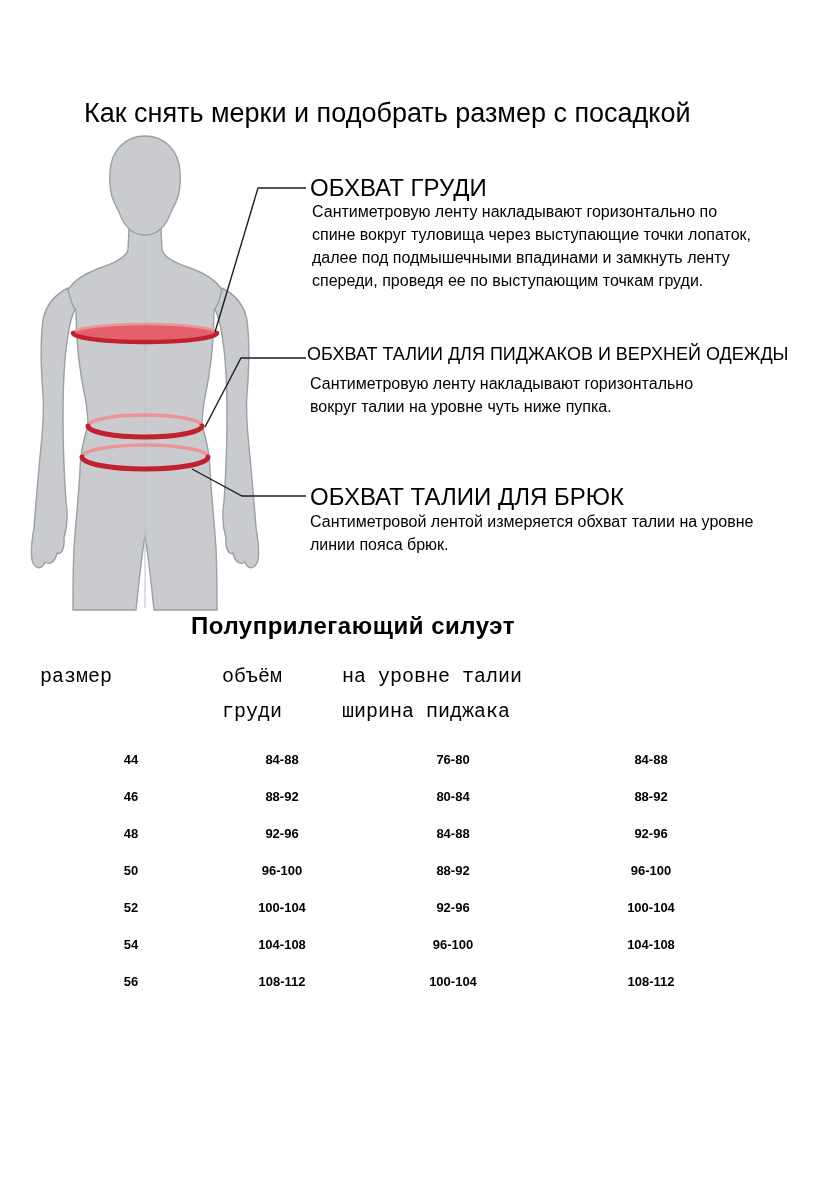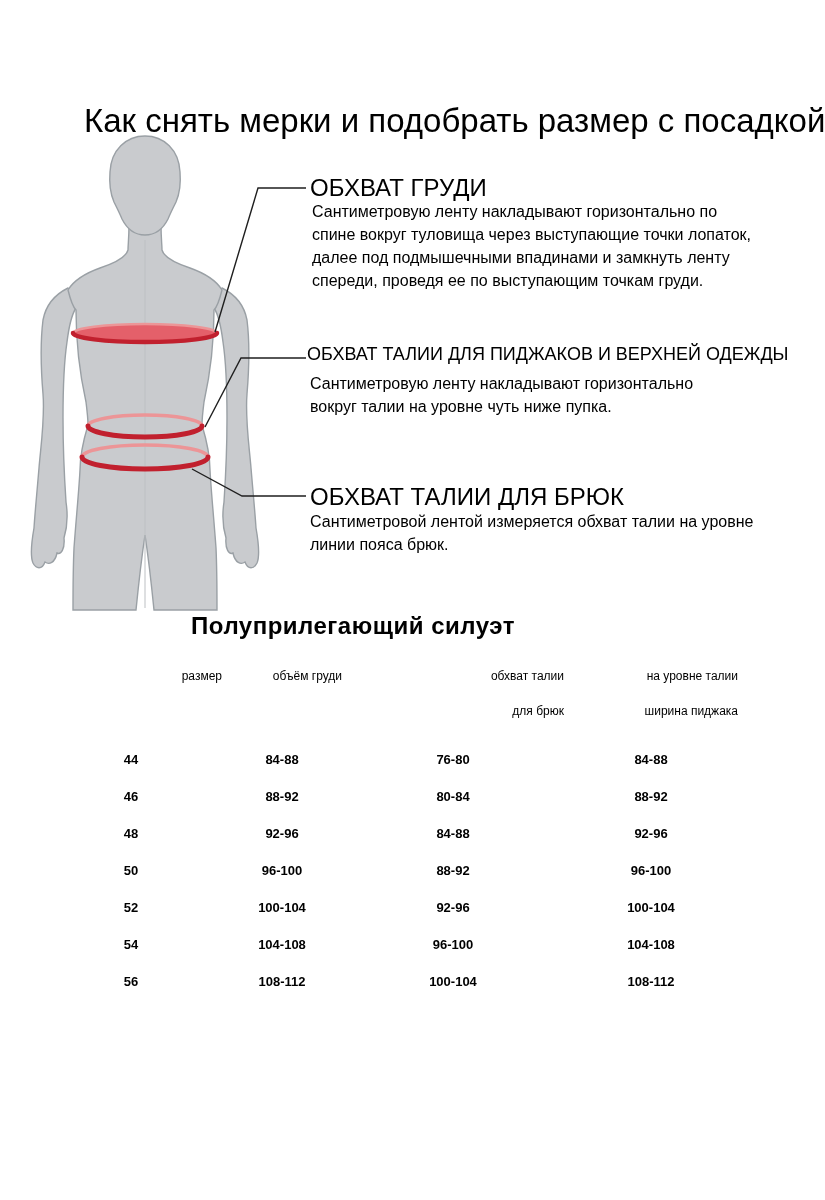--- a/index.html
+++ b/index.html
@@ -1,42 +1,42 @@
 <!DOCTYPE html>
 <html><head>
 <meta charset="utf-8">
 <style>
   html,body{margin:0;padding:0;background:#ffffff;}
   .page{
     position:relative;width:825px;height:1200px;background:#ffffff;
     font-family:"Liberation Sans",sans-serif;color:#000;overflow:hidden;
   }
   .page-title{
-    position:absolute;left:84px;top:80px;font-size:33px;font-weight:400;
+    position:absolute;left:84px;top:80px;font-size:27px;font-weight:400;
     white-space:nowrap;letter-spacing:0;
   }
   .figure-svg{position:absolute;left:0;top:0;}
   .callout-h{position:absolute;font-size:24px;font-weight:400;white-space:nowrap;}
   .callout-b{position:absolute;font-size:16px;line-height:23px;white-space:nowrap;}
   #sec1-h{left:310px;top:174px;}
   #sec1-b{left:312px;top:200px;}
   #sec2-h{left:307px;top:344px;font-size:18px;}
   #sec2-b{left:310px;top:372px;}
   #sec3-h{left:310px;top:483px;}
   #sec3-b{left:310px;top:510px;}
   .table-title{
     position:absolute;left:0;top:612px;width:706px;text-align:center;
     font-size:24px;font-weight:bold;letter-spacing:0.5px;
   }
   .thead,.tbody{
     position:absolute;left:40px;display:grid;
     grid-template-columns:182px 120px 222px 174px;
   }
   .thead{top:659px;}
-  .thead .cell{text-align:right;font-size:12px;}
+  .thead .cell{text-align:left;font-size:20px;font-family:Liberation Mono, monospace;}
   .thead .cell div{line-height:35px;height:35px;}
   .tbody{top:741px;grid-auto-rows:37px;font-size:13px;font-weight:bold;}
   .tbody .cell{text-align:center;line-height:37px;}
 </style>
 </head>
 <body>
 
 <div class="page">
 
   <h1 class="page-title">Как снять мерки и подобрать размер с посадкой</h1>
@@ -118,24 +118,20 @@
   <div class="thead">
     <div class="cell">
       <div>размер</div>
       <div></div>
     </div>
     <div class="cell">
       <div>объём груди</div>
       <div></div>
     </div>
     <div class="cell">
-      <div>обхват талии</div>
-      <div>для брюк</div>
-    </div>
-    <div class="cell">
       <div>на уровне талии</div>
       <div>ширина пиджака</div>
     </div>
   </div>
 
   <div class="tbody">
     <div class="cell">44</div>
     <div class="cell">84-88</div>
     <div class="cell">76-80</div>
     <div class="cell">84-88</div>

